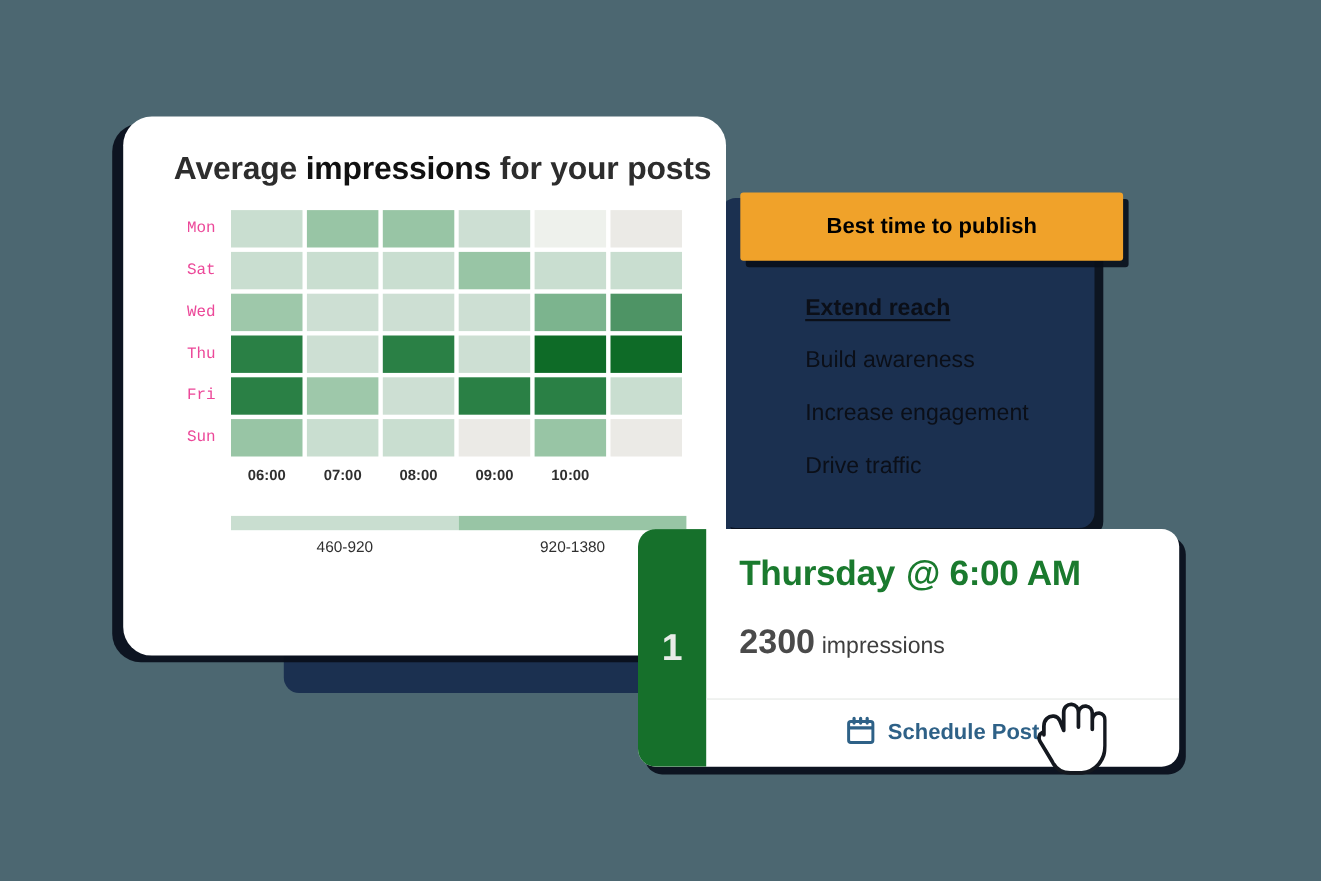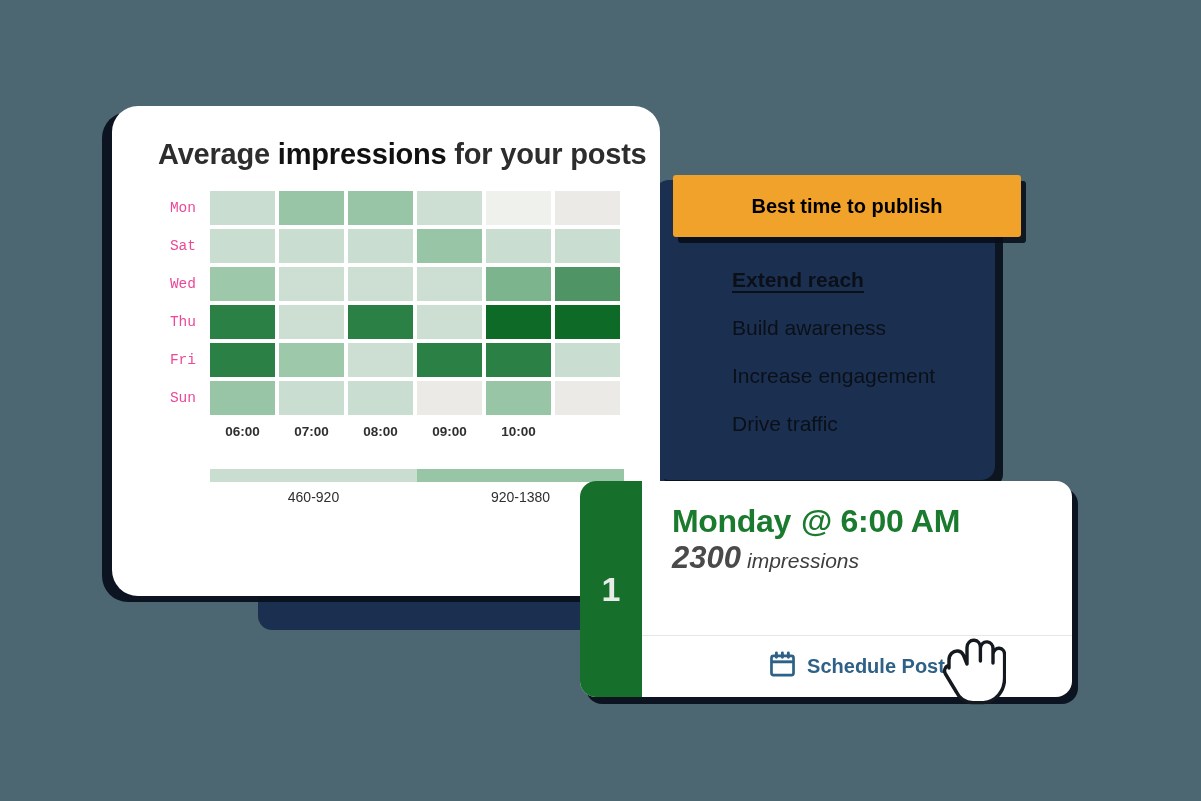--- a/index.html
+++ b/index.html
@@ -88,21 +88,21 @@
     display: flex; align-items: center; justify-content: center;
     color: #e8ece8; font-size: 34px; font-weight: 700;
   }
   .bt-body { flex: 1; display: flex; flex-direction: column; }
   .bt-main { flex: 1; padding: 22px 0 0 30px; }
   .bt-when {
     font-size: 32px; font-weight: 800; color: #1a7a2e;
     letter-spacing: -.3px; white-space: nowrap;
   }
   .bt-when .at { margin-left: 10px; }
-  .bt-metric { margin-top: 0; white-space: nowrap; font-style: italic; }
+  .bt-metric { margin-top: 26px; white-space: nowrap; }
   .bt-count { font-size: 31px; font-weight: 800; color: #4a4a4a; }
   .bt-unit  { font-size: 21px; color: #3e3e3e; margin-left: 6px; }
   .bt-footer {
     height: 62px; border-top: 1px solid #e4e8e4;
     display: flex; align-items: center; justify-content: center;
     gap: 11px; cursor: pointer;
   }
   .bt-sched-label { font-size: 20px; font-weight: 700; color: #2e6187; }
   .cal-icon { display: block; }
 
@@ -220,21 +220,21 @@
       <div class="goal-item">Build awareness</div>
       <div class="goal-item">Increase engagement</div>
       <div class="goal-item">Drive traffic</div>
     </div>
 
   <div class="bt-card">
     <div class="bt-rank">1</div>
     <div class="bt-body">
       <div class="bt-main">
         <div class="bt-when">
-          <span>Monday</span><span class="at">@ 6:00 AM</span>
+          <span>Thursday</span><span class="at">@ 6:00 AM</span>
         </div>
         <div class="bt-metric">
           <span class="bt-count">2300</span><span class="bt-unit">impressions</span>
         </div>
       </div>
       <div class="bt-footer">
         <span class="cal-icon">
           <svg width="27" height="27" viewBox="0 0 24 24" fill="none">
             <rect x="2.2" y="4.4" width="19.6" height="17" rx="1.8" stroke="#2e6187" stroke-width="2.4"></rect>
             <path d="M2.6 9.6H21.4" stroke="#2e6187" stroke-width="2.6"></path>

